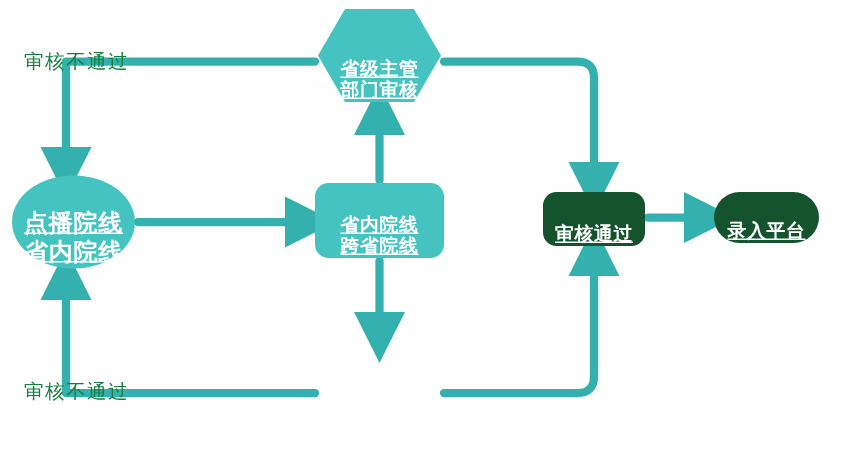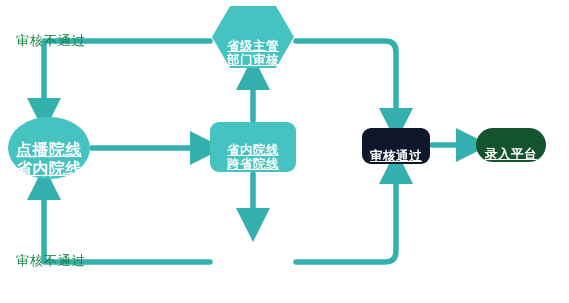--- a/index.html
+++ b/index.html
@@ -156,21 +156,21 @@
   </div>
 
   <div class="node shape-round" id="node-cinema-chain" style="background:#44c3c0;">
     <div class="lines">
       <span>省内院线</span>
       <span>跨省院线</span>
     </div>
   </div>
 
 
-  <div class="node shape-round" id="node-review-passed" style="background:#0f172a;">
+  <div class="node shape-round" id="node-review-passed" style="background:#14532d;">
     <div class="lines">
       <span>审核通过</span>
     </div>
   </div>
 
   <div class="node shape-pill" id="node-enter-platform" style="background:#14532d;">
     <div class="lines">
       <span>录入平台</span>
     </div>
   </div>

